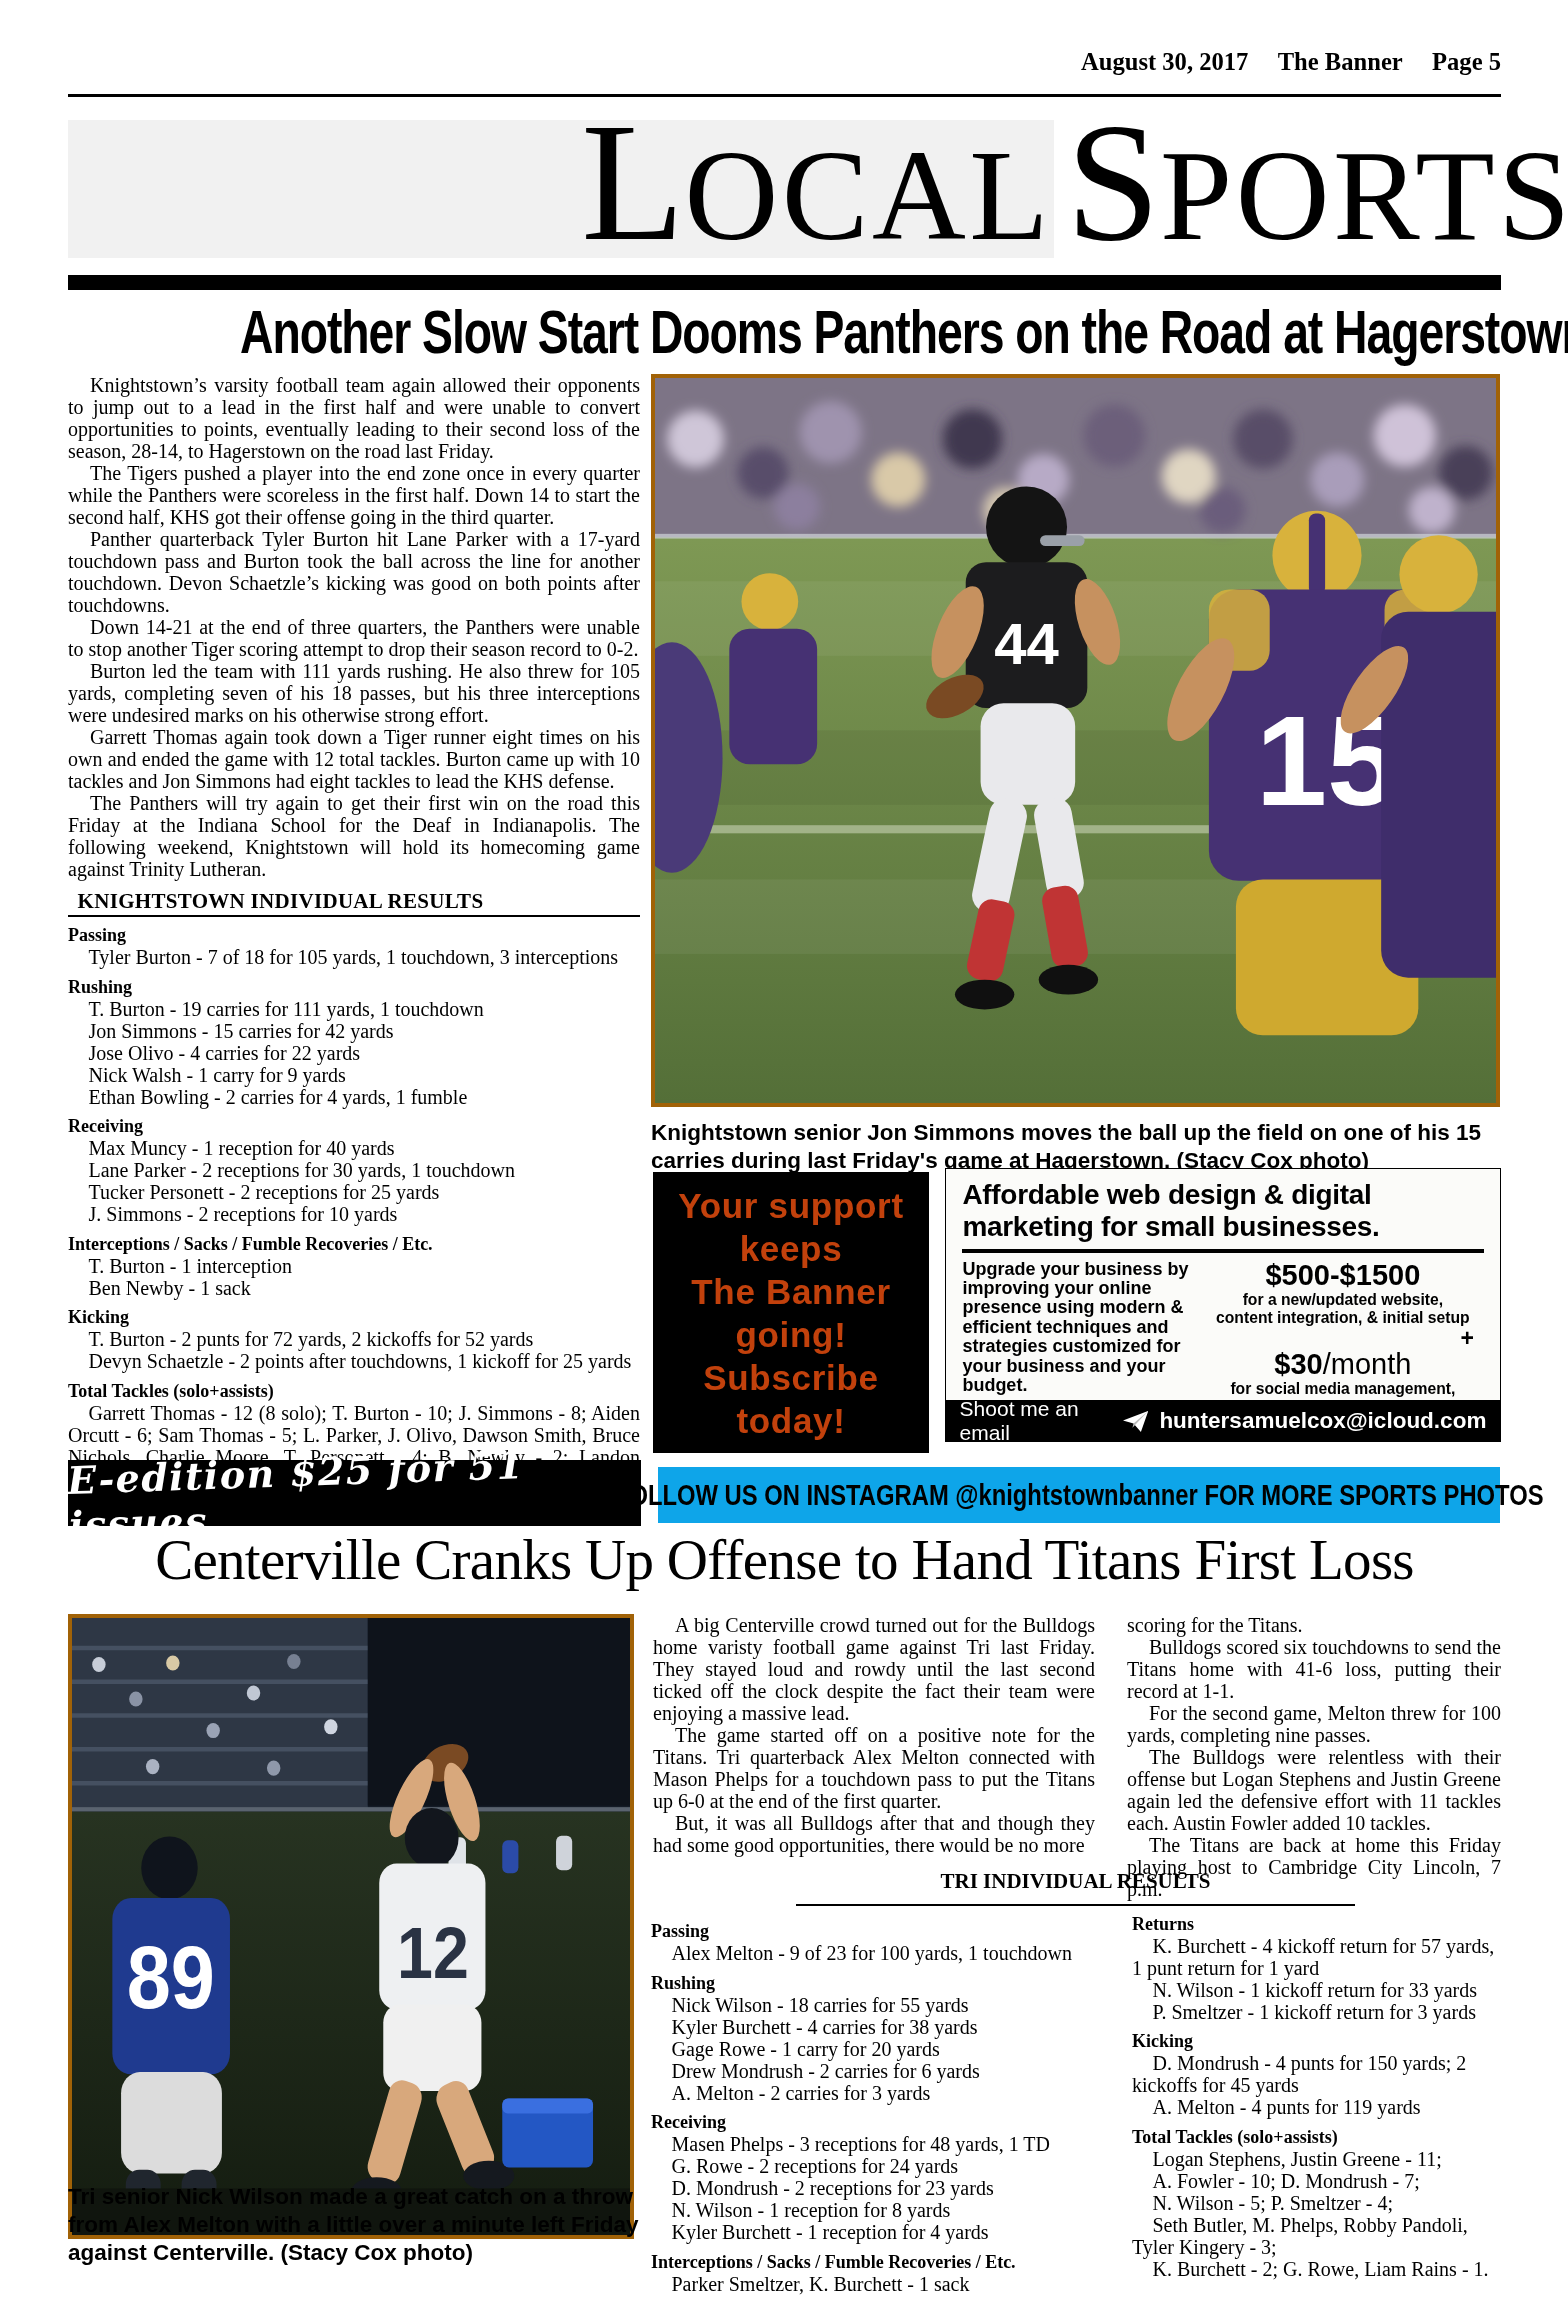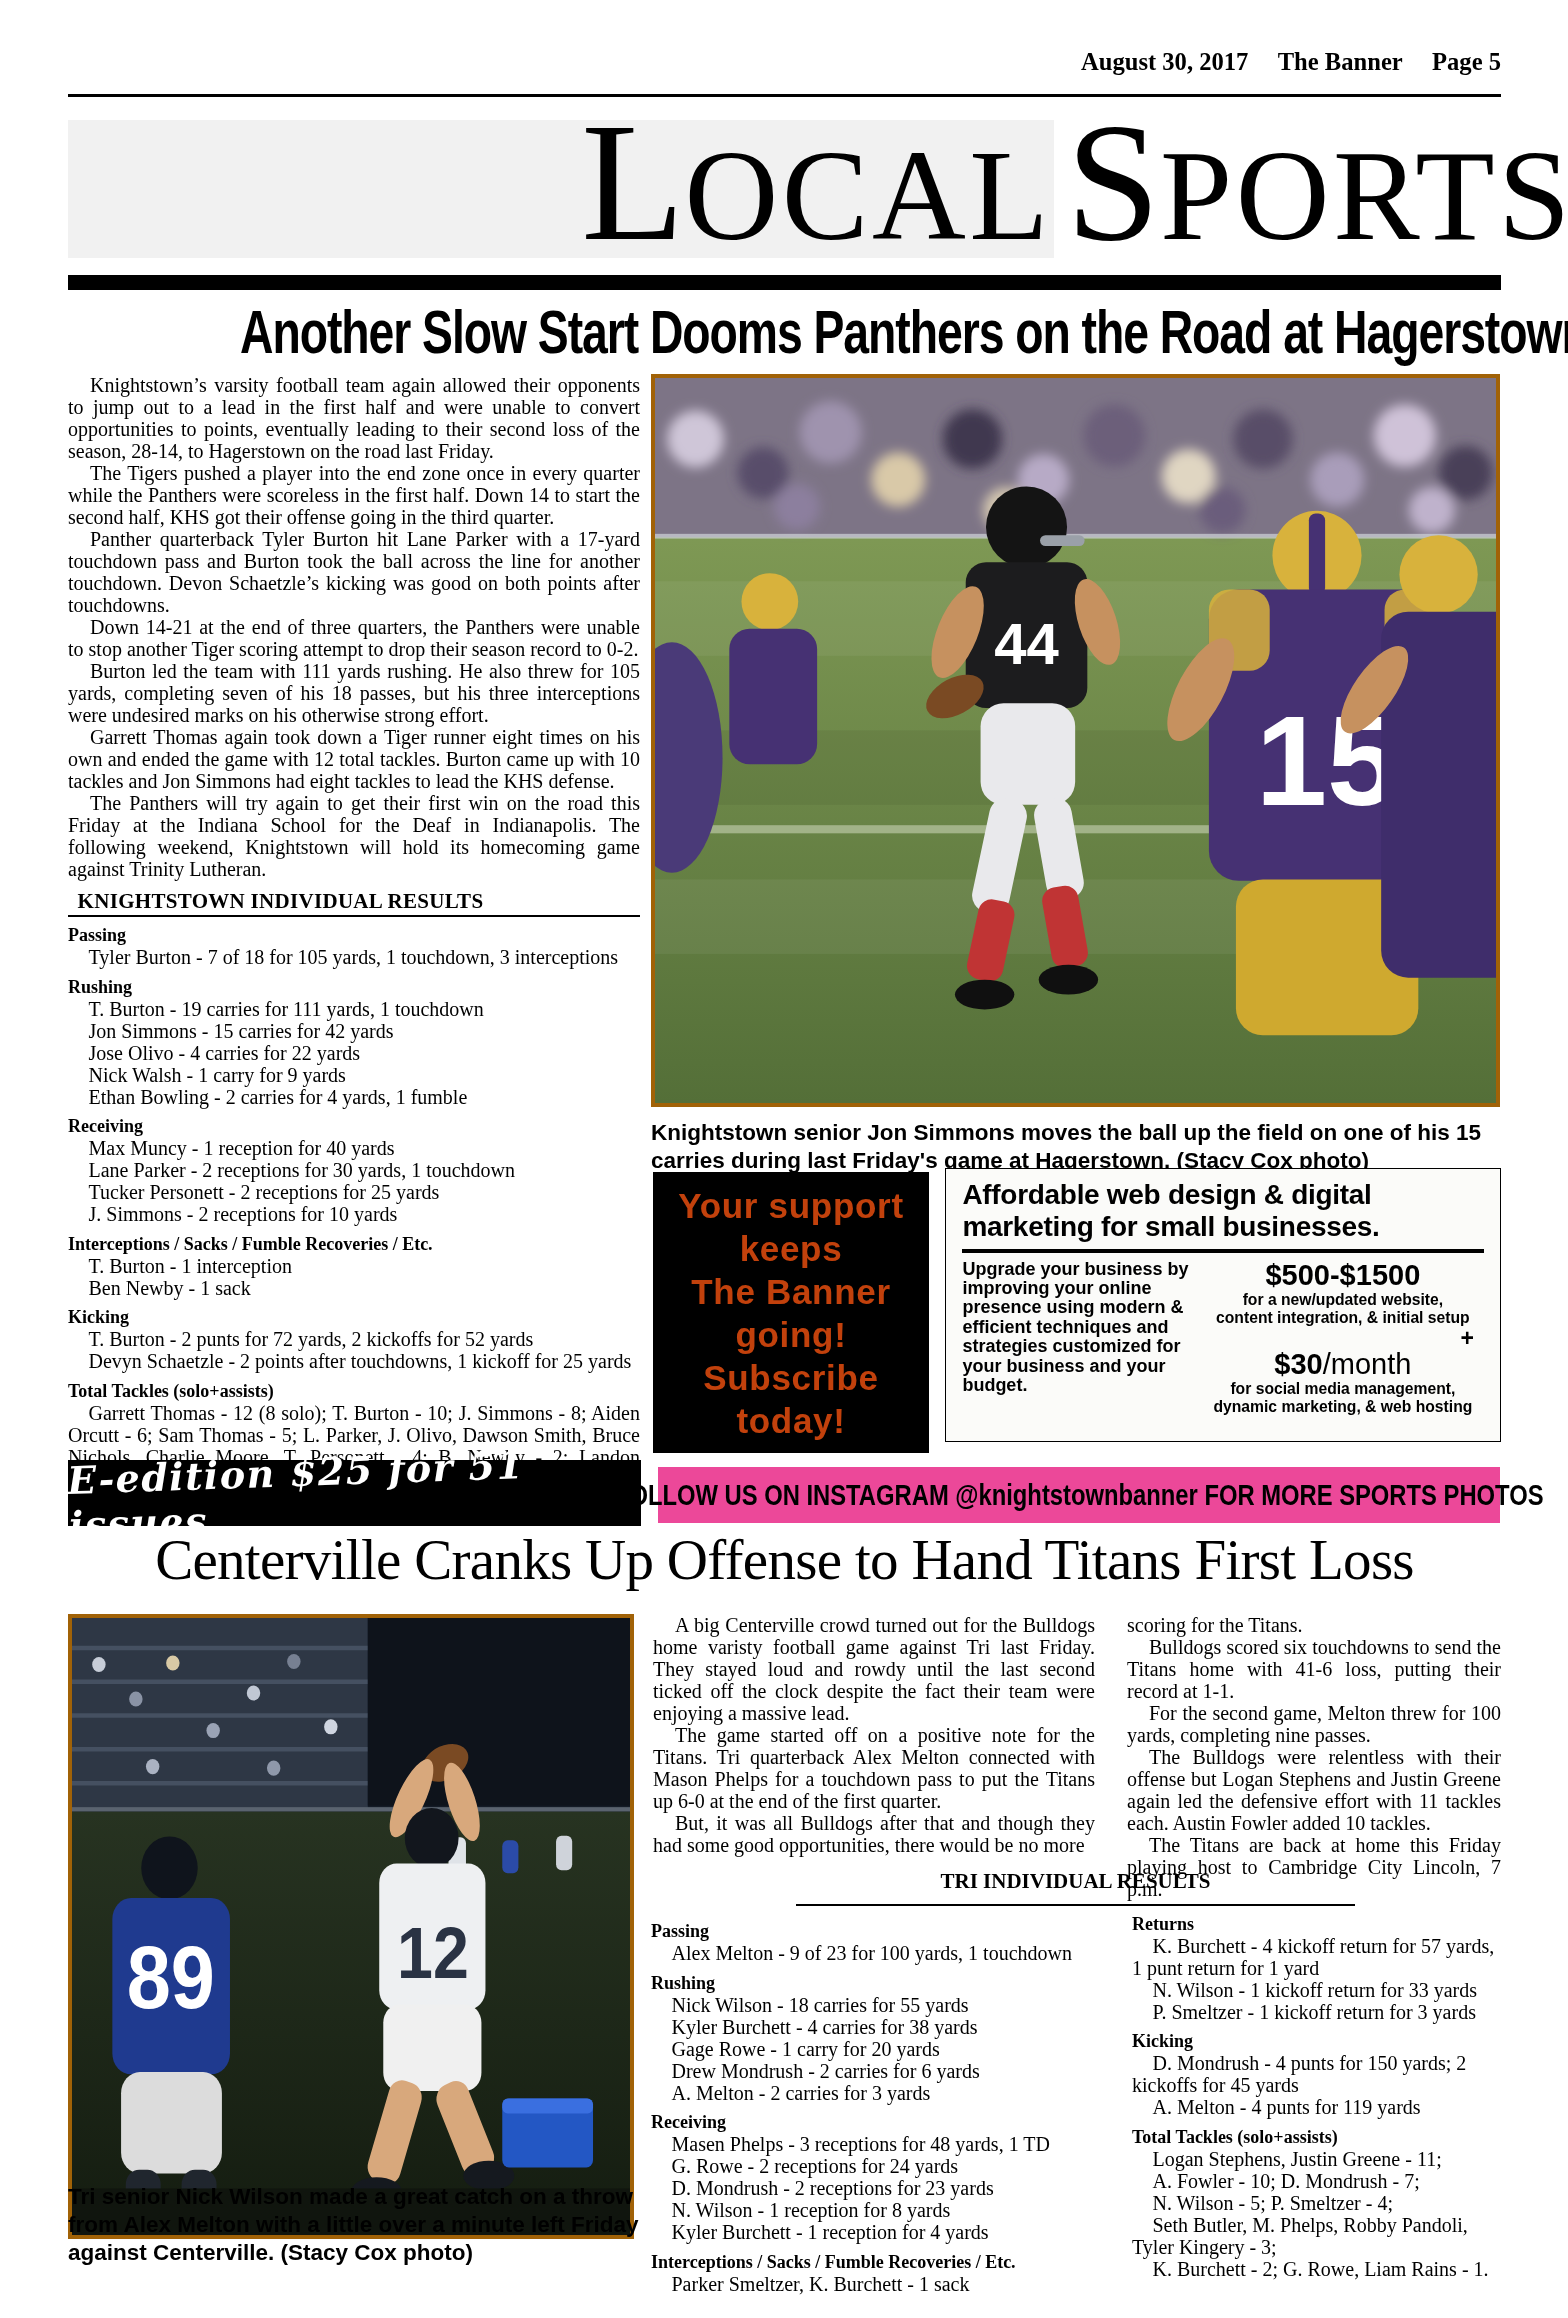--- a/index.html
+++ b/index.html
@@ -95,21 +95,21 @@
   
   .strip-eedition {
     position:absolute; left:68px; top:1460px; width:573px; height:66px; background:#000;
     color:#fff; display:flex; align-items:center; justify-content:center;
   }
   .strip-eedition .script {
     font-family:"DejaVu Serif", serif; font-style:italic; font-weight:bold;
     font-size:38px; letter-spacing:1.4px; transform:rotate(-2deg);
   }
   .strip-insta {
-    position:absolute; left:658px; top:1467px; width:842px; height:56px; background:#ec4899;
+    position:absolute; left:658px; top:1467px; width:842px; height:56px; background:#0ea5e9;
     display:flex; align-items:center; justify-content:center;
   }
   .strip-insta .cond2 {
     transform:scaleX(0.82); transform-origin:50% 50%; white-space:nowrap;
     font-family:"Liberation Sans", sans-serif; font-weight:bold; font-size:29px;
   }
 
   
   .headline2 {
     position:absolute; left:68px; top:1528px; width:1433px; text-align:center;
@@ -285,20 +285,28 @@
       <div class="ad-web-right">
         <div class="price1">$500-$1500</div>
         <div class="pnote">for a new/updated website,</div>
         <div class="pnote">content integration, &amp; initial setup</div>
         <div class="plus">+</div>
         <div class="price2"><span class="amt">$30</span><span>/month</span></div>
         <div class="pnote">for social media management,</div>
         <div class="pnote">dynamic marketing, &amp; web hosting</div>
       </div>
     </div>
+    <div class="ad-email">
+      <span class="lbl">Shoot me an email</span>
+      <svg width="29" height="23" viewBox="0 0 24 20">
+        <path d="M0 9 L24 0 L17 20 L10 12 Z" fill="#ffffff"></path>
+        <path d="M10 12 L24 0 L9 16 Z" fill="#bbbbbb"></path>
+      </svg>
+      <span class="adr">huntersamuelcox@icloud.com</span>
+    </div>
   </div>
 
   <div class="strip-eedition">
     <span class="script">E-edition $25 for 51 issues</span>
   </div>
   <div class="strip-insta">
     <span class="cond2">FOLLOW US ON INSTAGRAM @knightstownbanner FOR MORE SPORTS PHOTOS</span>
   </div>
 
   <div class="headline2">Centerville Cranks Up Offense to Hand Titans First Loss</div>

